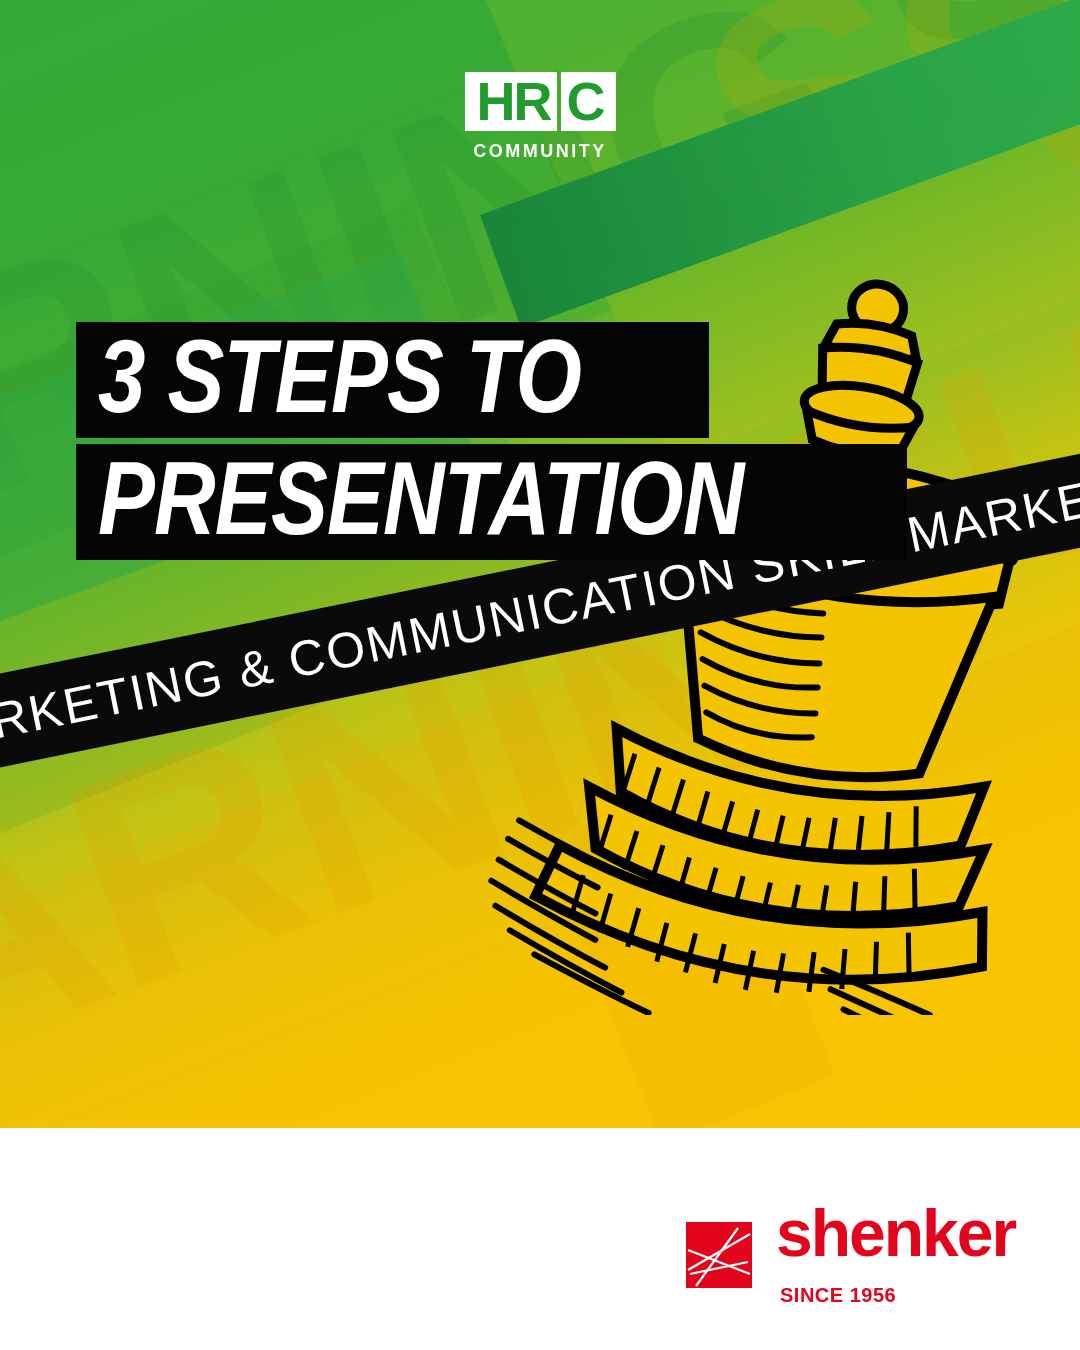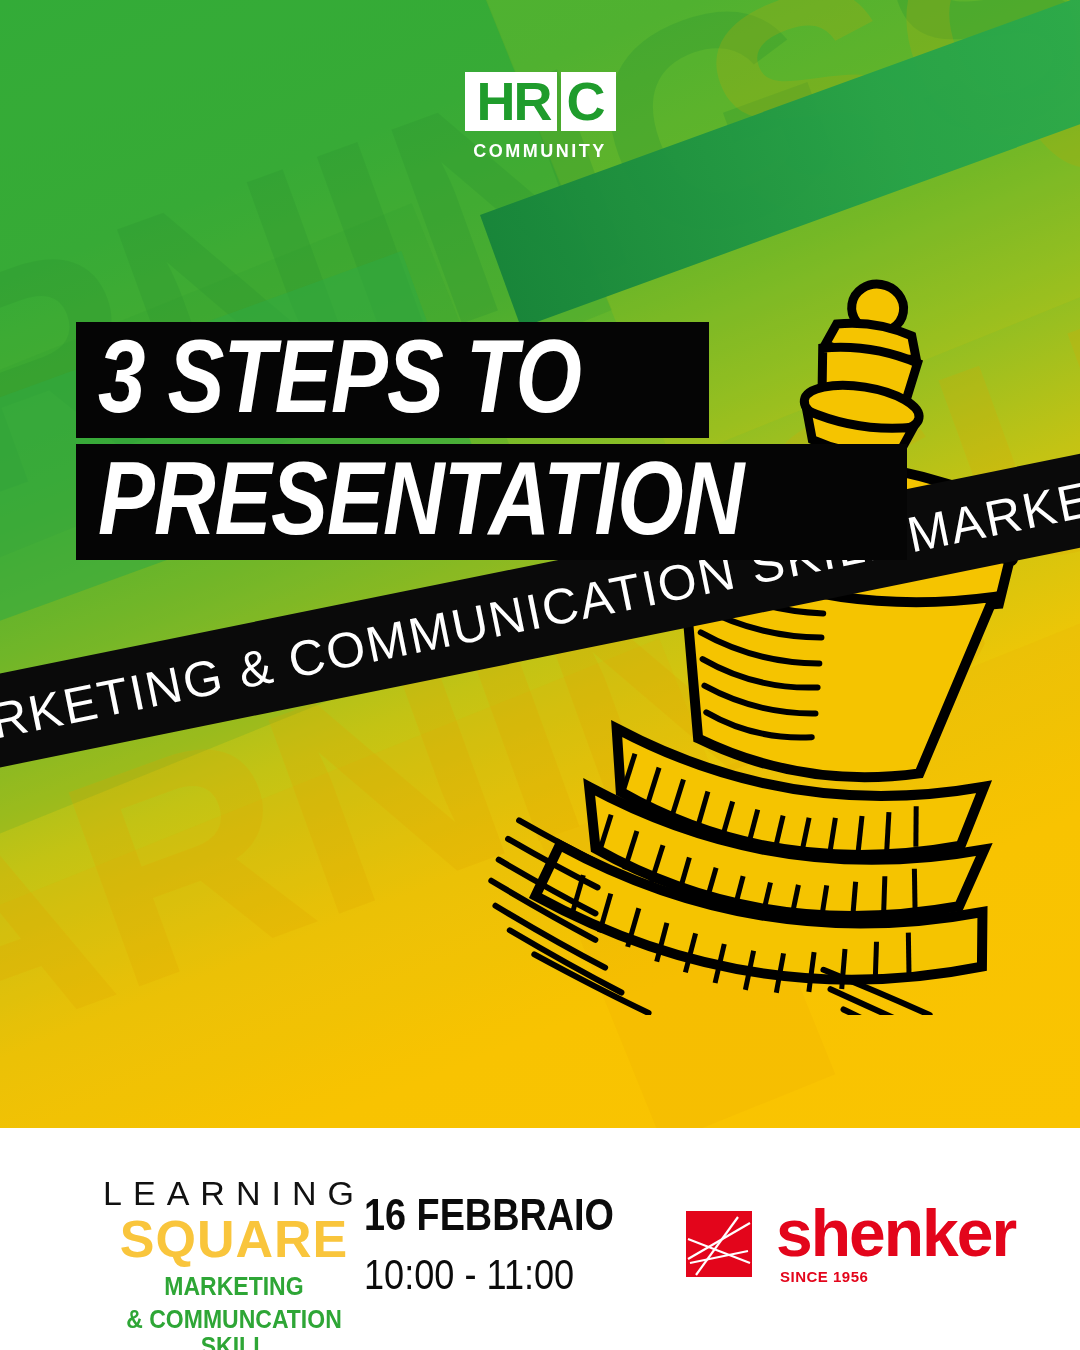--- a/index.html
+++ b/index.html
@@ -104,22 +104,22 @@
   .when-date { color:#0b0b0b; font-size:45px; font-weight:700; line-height:1;
      letter-spacing:0px; transform:scaleX(.84); transform-origin:left center; }
   .when-time { color:#0b0b0b; font-size:43px; font-weight:400; line-height:1;
      margin-top:16px; transform:scaleX(.84); transform-origin:left center; }
 
   .shenker { position:absolute; left:686px; top:1203px; display:flex; align-items:center; }
   .sh-mark { width:66px; height:66px; position:relative; }
   .sh-text { margin-left:24px; }
   .sh-name { color:#e3051b; font-size:66px; font-weight:700; line-height:.92;
      letter-spacing:-2px; }
-  .sh-since { color:#e3051b; font-size:15px; font-weight:700; letter-spacing:.5px;
-     margin-top:4px; margin-left:4px; }
+  .sh-since { color:#e3051b; font-size:20px; font-weight:700; letter-spacing:.5px;
+     margin-top:20px; margin-left:4px; }
 </style>
 </head>
 <body>
 
 <div class="poster">
 
   <div class="hero">
 
     <div class="patch p1"></div>
     <div class="patch p2"></div>
@@ -259,37 +259,20 @@
       <div class="tline t1">
         <span>3 STEPS TO</span>
       </div>
       <div class="tline t3">
         <span>PRESENTATION</span>
       </div>
     </div>
 
   </div>
 
-  <div class="footer">
-    <div class="foot-row">
-
-      <div class="ls-logo">
-        <div class="ls-learning">LEARNING</div>
-        <div class="ls-square">SQUARE</div>
-        <div class="ls-tag">MARKETING</div>
-        <div class="ls-tag">&amp; COMMUNCATION SKILL</div>
-      </div>
-
-      <div class="when">
-        <div class="when-date">16 FEBBRAIO</div>
-        <div class="when-time">10:00 - 11:00</div>
-      </div>
-
-    </div>
-  </div>
 
   <div class="shenker">
     <svg class="sh-mark" viewBox="0 0 66 66" xmlns="http://www.w3.org/2000/svg">
       <rect x="0" y="0" width="66" height="66" fill="#e3051b"></rect>
       <g stroke="#ffffff" stroke-width="2.2" fill="none">
         <path d="M2 28 L64 52"></path>
         <path d="M2 48 L64 12"></path>
         <path d="M4 52 L62 40"></path>
         <path d="M10 64 L52 6"></path>
       </g>

